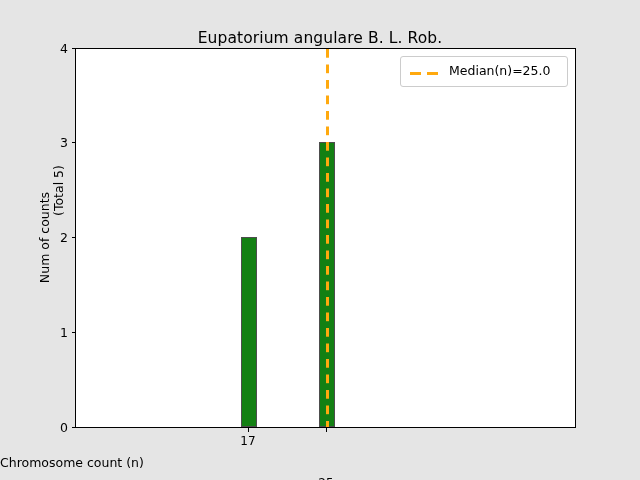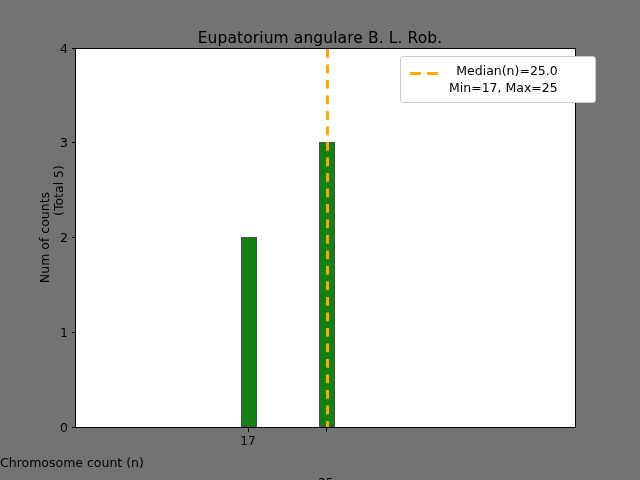--- a/index.html
+++ b/index.html
@@ -14,21 +14,21 @@
     overflow: hidden;
     font-family: "DejaVu Sans", sans-serif;
     color: #000000;
   }
 
   #figure {
     position: absolute;
     left: 0; top: 0;
     width: 640px;
     height: 480px;
-    background: #737373;
+    background: #e5e5e5;
   }
 
   
   #chart-title {
     position: absolute;
     left: 0;
     top: 29px;
     width: 640px;
     text-align: center;
     font-size: 15.5px;
@@ -140,21 +140,21 @@
     left: -7px;
     top: 183px;
     width: 130px;
   }
 
   
   #legend {
     position: absolute;
     left: 400px;
     top: 56px;
-    width: 196px;
+    width: 168px;
     box-sizing: border-box;
     background: #ffffff;
     border: 1px solid #cccccc;
     border-radius: 3px;
     padding: 6px 7px 6px 8px;
   }
   #legend-row {
     display: flex;
     align-items: flex-start;
     gap: 8px;
@@ -232,18 +232,17 @@
   <div class="ylabel-line" id="ylabel-sub">(Total 5)</div>
 
   <div id="legend">
     <div id="legend-row">
       <div id="legend-swatch">
         <div class="seg seg1"></div>
         <div class="seg seg2"></div>
       </div>
       <div id="legend-texts">
         <div class="legend-text">Median(n)=25.0</div>
-        <div class="legend-text">Min=17, Max=25</div>
       </div>
     </div>
   </div>
 
 </div>
 
 </body></html>

